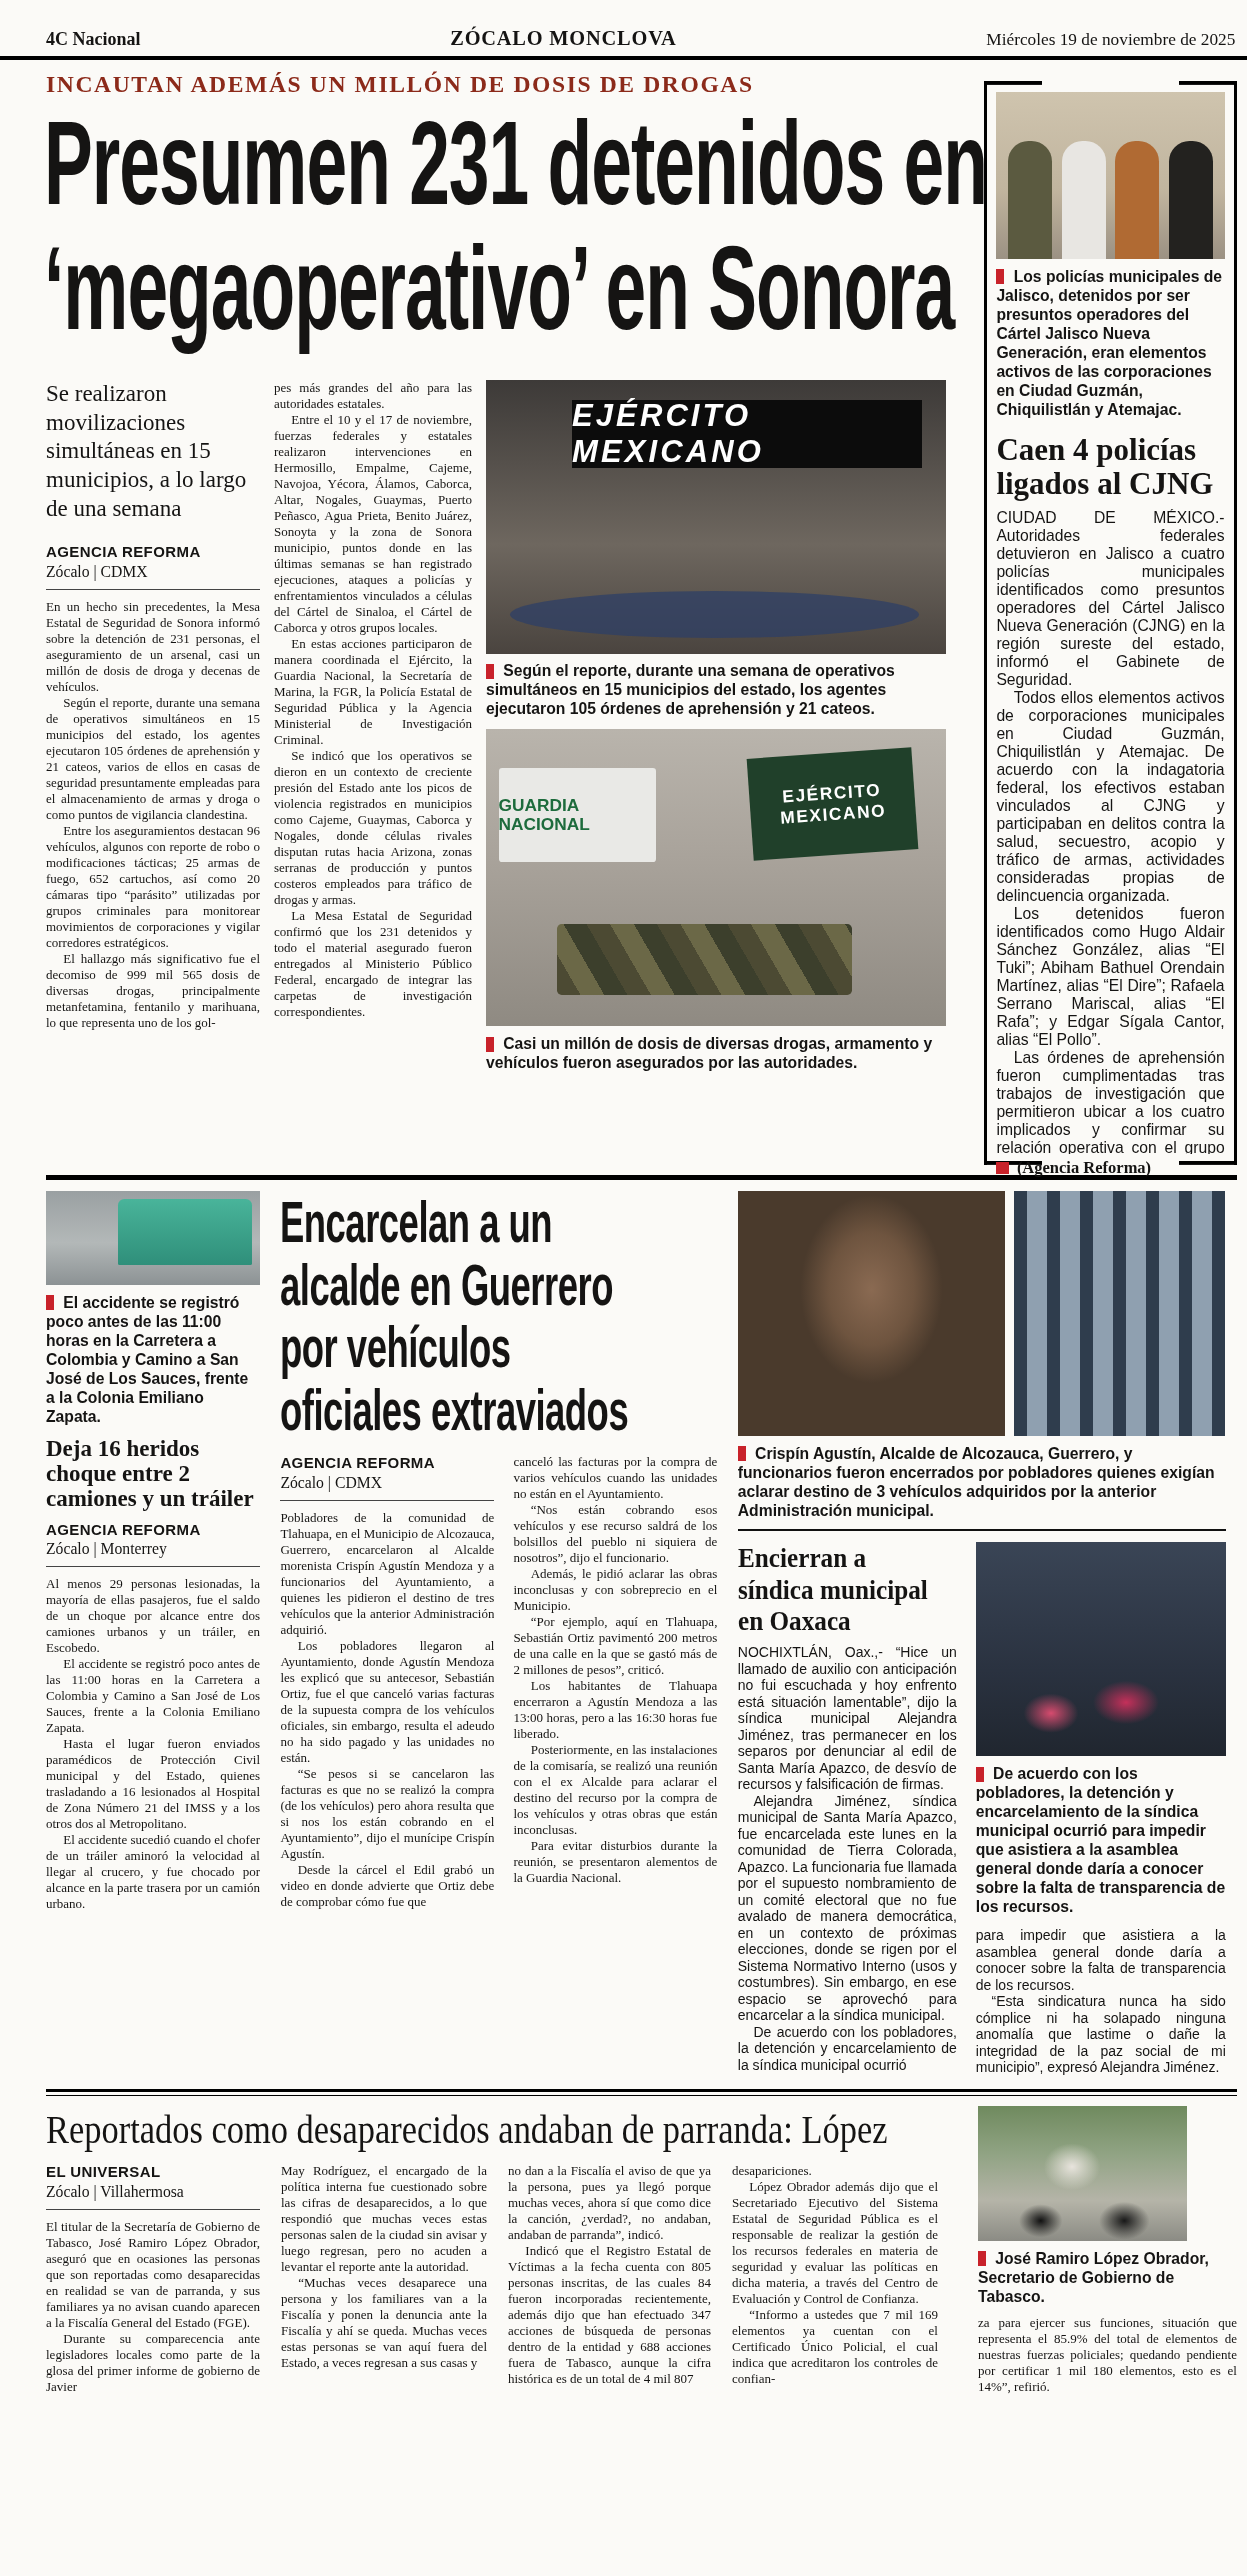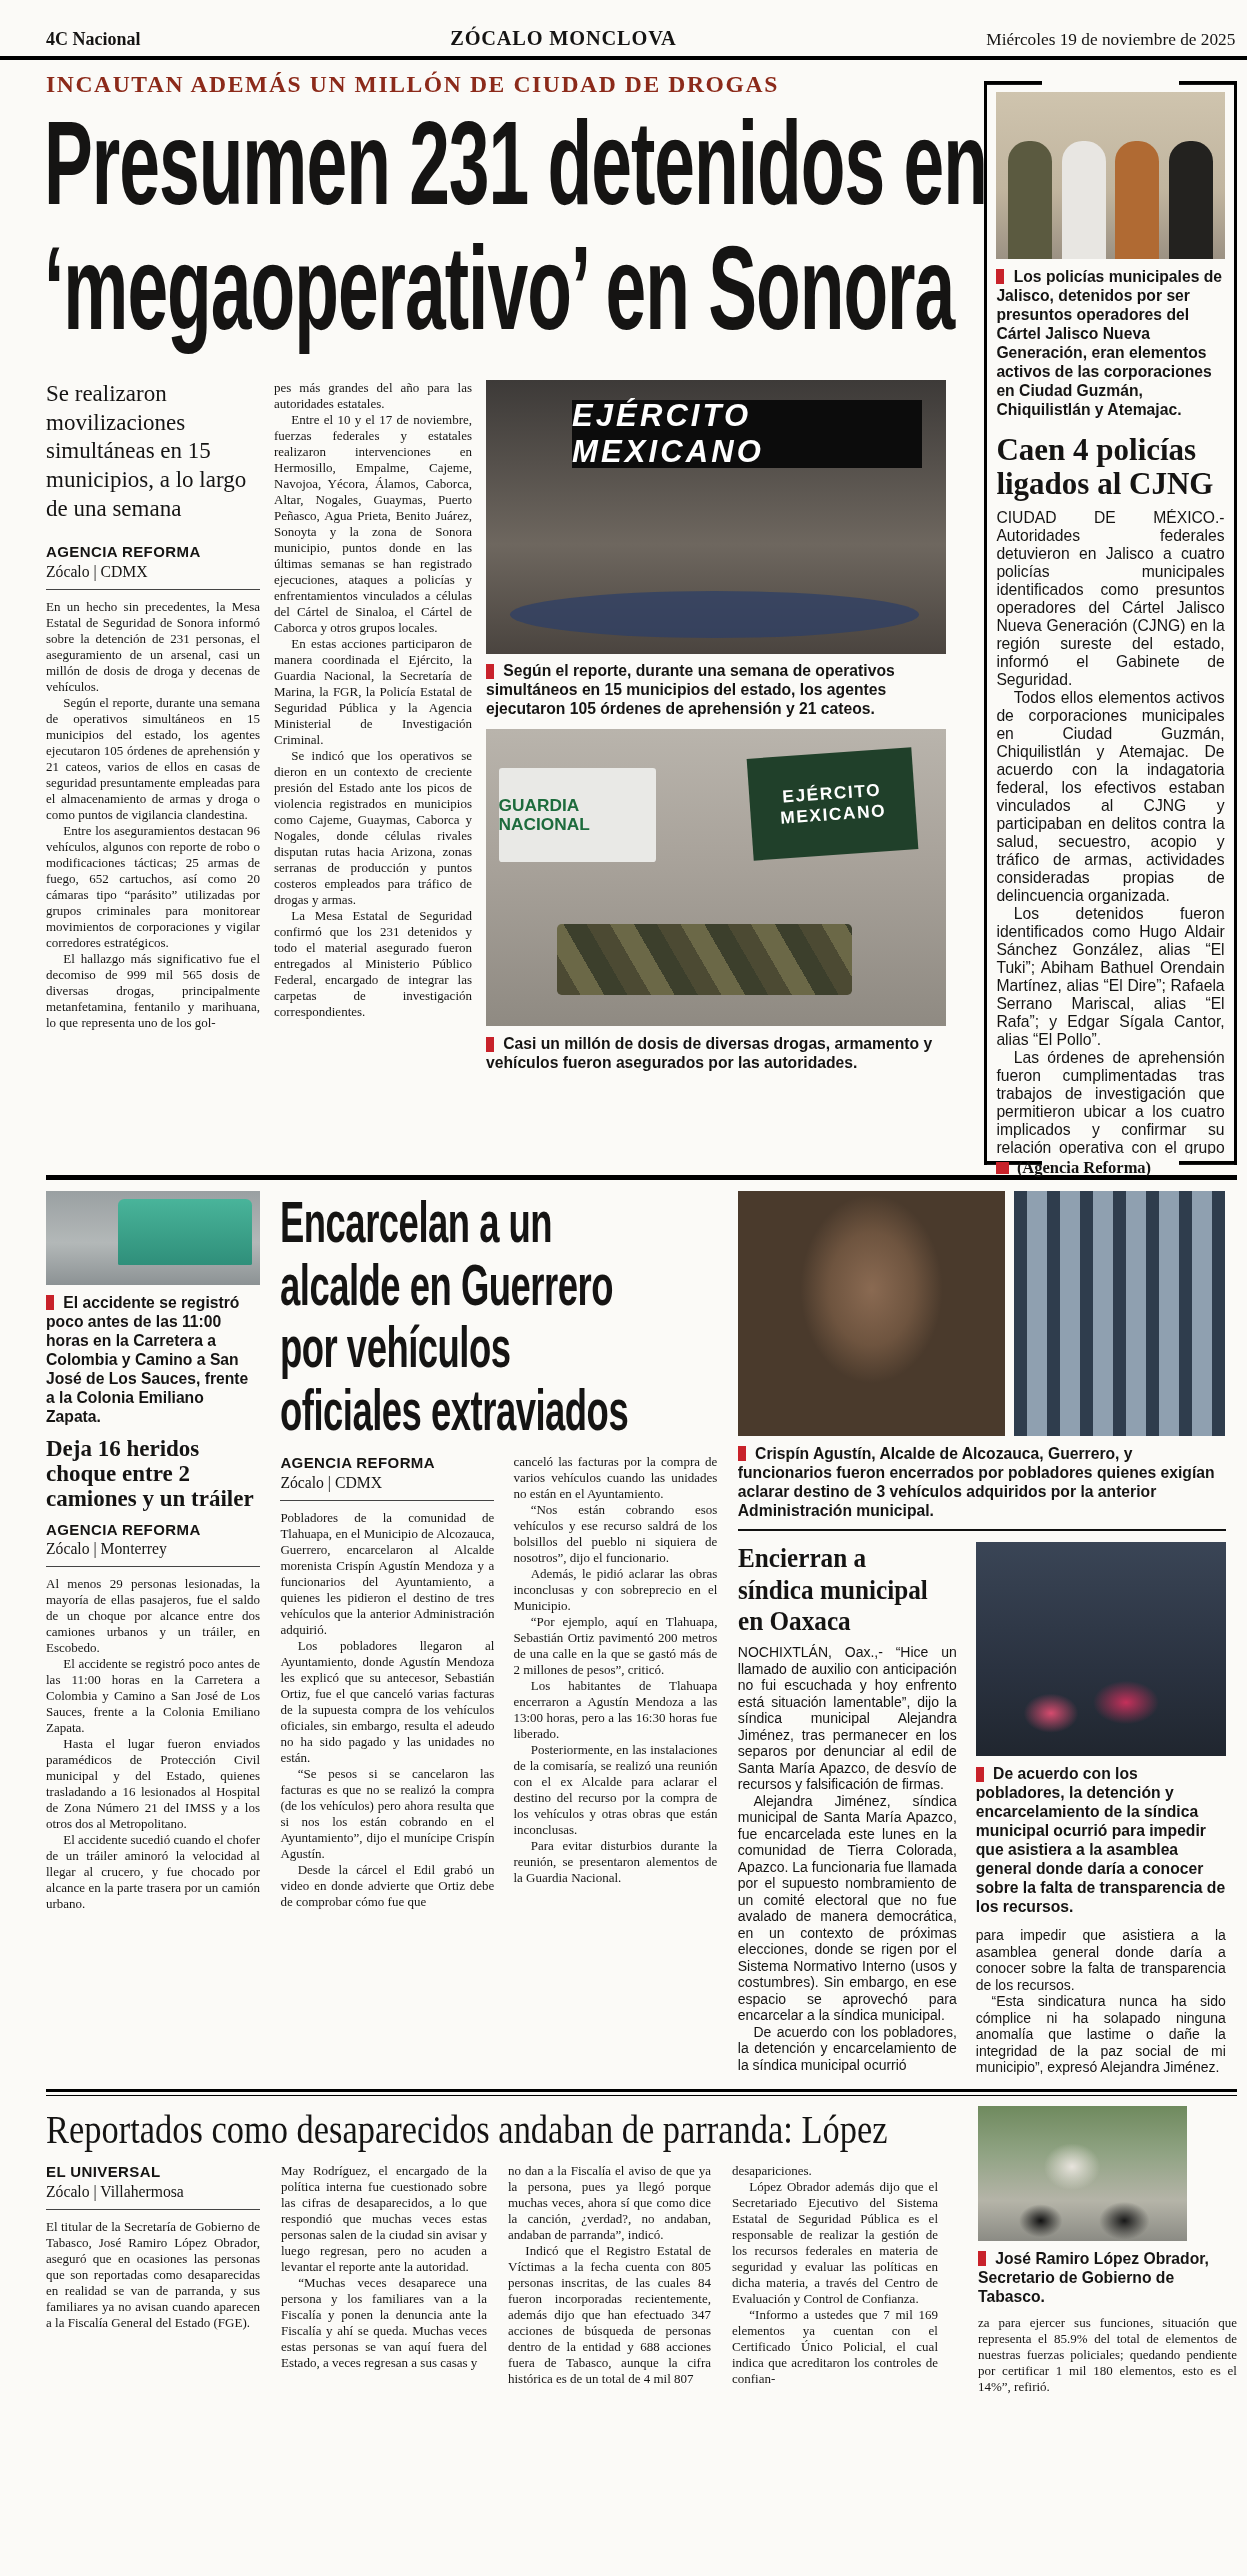--- a/index.html
+++ b/index.html
@@ -119,21 +119,21 @@
 
 <div class="page">
 
   <header class="hdr">
     <span class="ed">4C Nacional</span>
     <span class="mast">ZÓCALO MONCLOVA</span>
     <span class="date">Miércoles 19 de noviembre de 2025</span>
   </header>
 
   <section class="lead">
-    <div class="kicker">INCAUTAN ADEMÁS UN MILLÓN DE CIUDAD DE DROGAS</div>
+    <div class="kicker">INCAUTAN ADEMÁS UN MILLÓN DE DOSIS DE DROGAS</div>
     <h1 class="bigh1">Presumen 231 detenidos en
 ‘megaoperativo’ en Sonora</h1>
 
     <div class="lead-grid">
       <div>
         <p class="deck">Se realizaron movilizaciones simultáneas en 15 municipios, a lo largo de una semana</p>
         <div class="byline">
           <div class="agency">AGENCIA REFORMA</div>
           <div class="place">Zócalo | CDMX</div>
         </div>
@@ -297,20 +297,21 @@
     <h1 class="serif">Reportados como desaparecidos andaban de parranda: López</h1>
 
     <div class="bot-grid">
       <div>
         <div class="byline">
           <div class="agency">EL UNIVERSAL</div>
           <div class="place">Zócalo | Villahermosa</div>
         </div>
         <div class="serifbody bcol" style="height:315px;font-size:13.8px">
             <p>El titular de la Secretaría de Gobierno de Tabasco, José Ramiro López Obrador, aseguró que en ocasiones las personas que son reportadas como desaparecidas en realidad se van de parranda, y sus familiares ya no avisan cuando aparecen a la Fiscalía General del Estado (FGE).</p>
+            <p>Durante su comparecencia ante legisladores locales como parte de la glosa del primer informe de gobierno de Javier</p>
           </div>
       </div>
       <div class="serifbody bcol cont" style="font-size:13.8px">
           <p>May Rodríguez, el encargado de la política interna fue cuestionado sobre las cifras de desaparecidos, a lo que respondió que muchas veces estas personas salen de la ciudad sin avisar y luego regresan, pero no acuden a levantar el reporte ante la autoridad.</p>
           <p>“Muchas veces desaparece una persona y los familiares van a la Fiscalía y ponen la denuncia ante la Fiscalía y ahí se queda. Muchas veces estas personas se van aquí fuera del Estado, a veces regresan a sus casas y</p>
         </div>
       <div class="serifbody bcol cont" style="font-size:13.8px">
           <p>no dan a la Fiscalía el aviso de que ya la persona, pues ya llegó porque muchas veces, ahora sí que como dice la canción, ¿verdad?, no andaban, andaban de parranda”, indicó.</p>
           <p>Indicó que el Registro Estatal de Víctimas a la fecha cuenta con 805 personas inscritas, de las cuales 84 fueron incorporadas recientemente, además dijo que han efectuado 347 acciones de búsqueda de personas dentro de la entidad y 688 acciones fuera de Tabasco, aunque la cifra histórica es de un total de 4 mil 807</p>
         </div>

